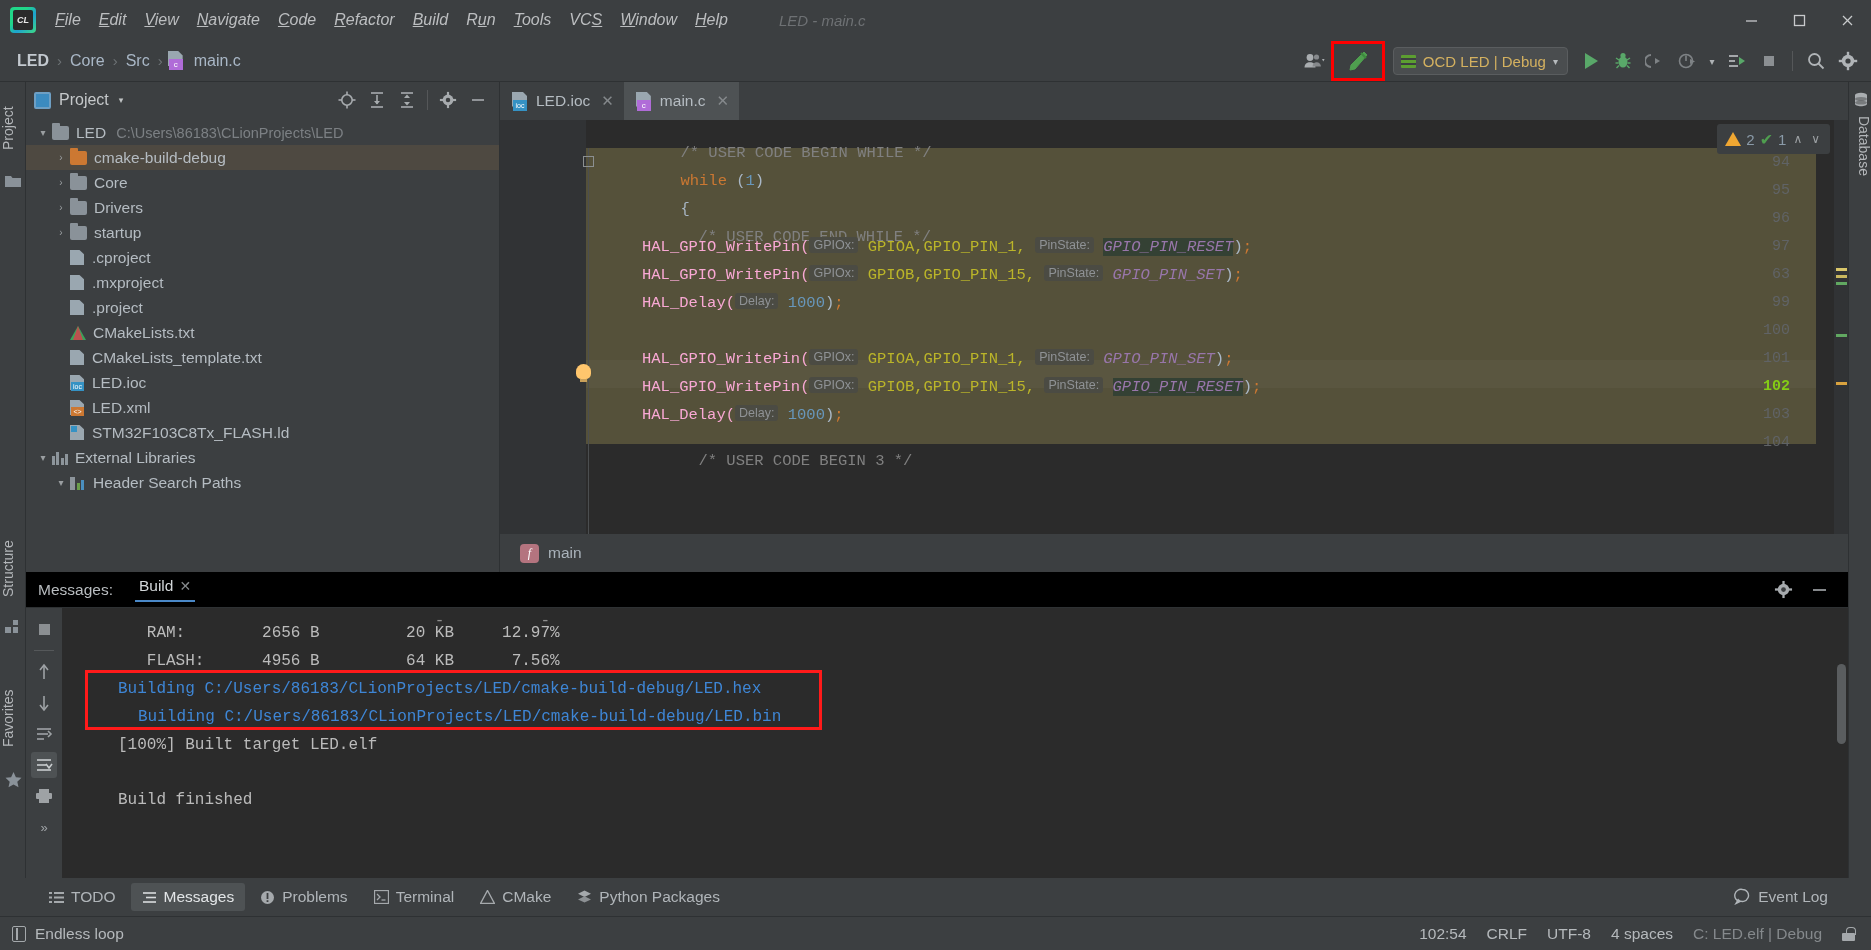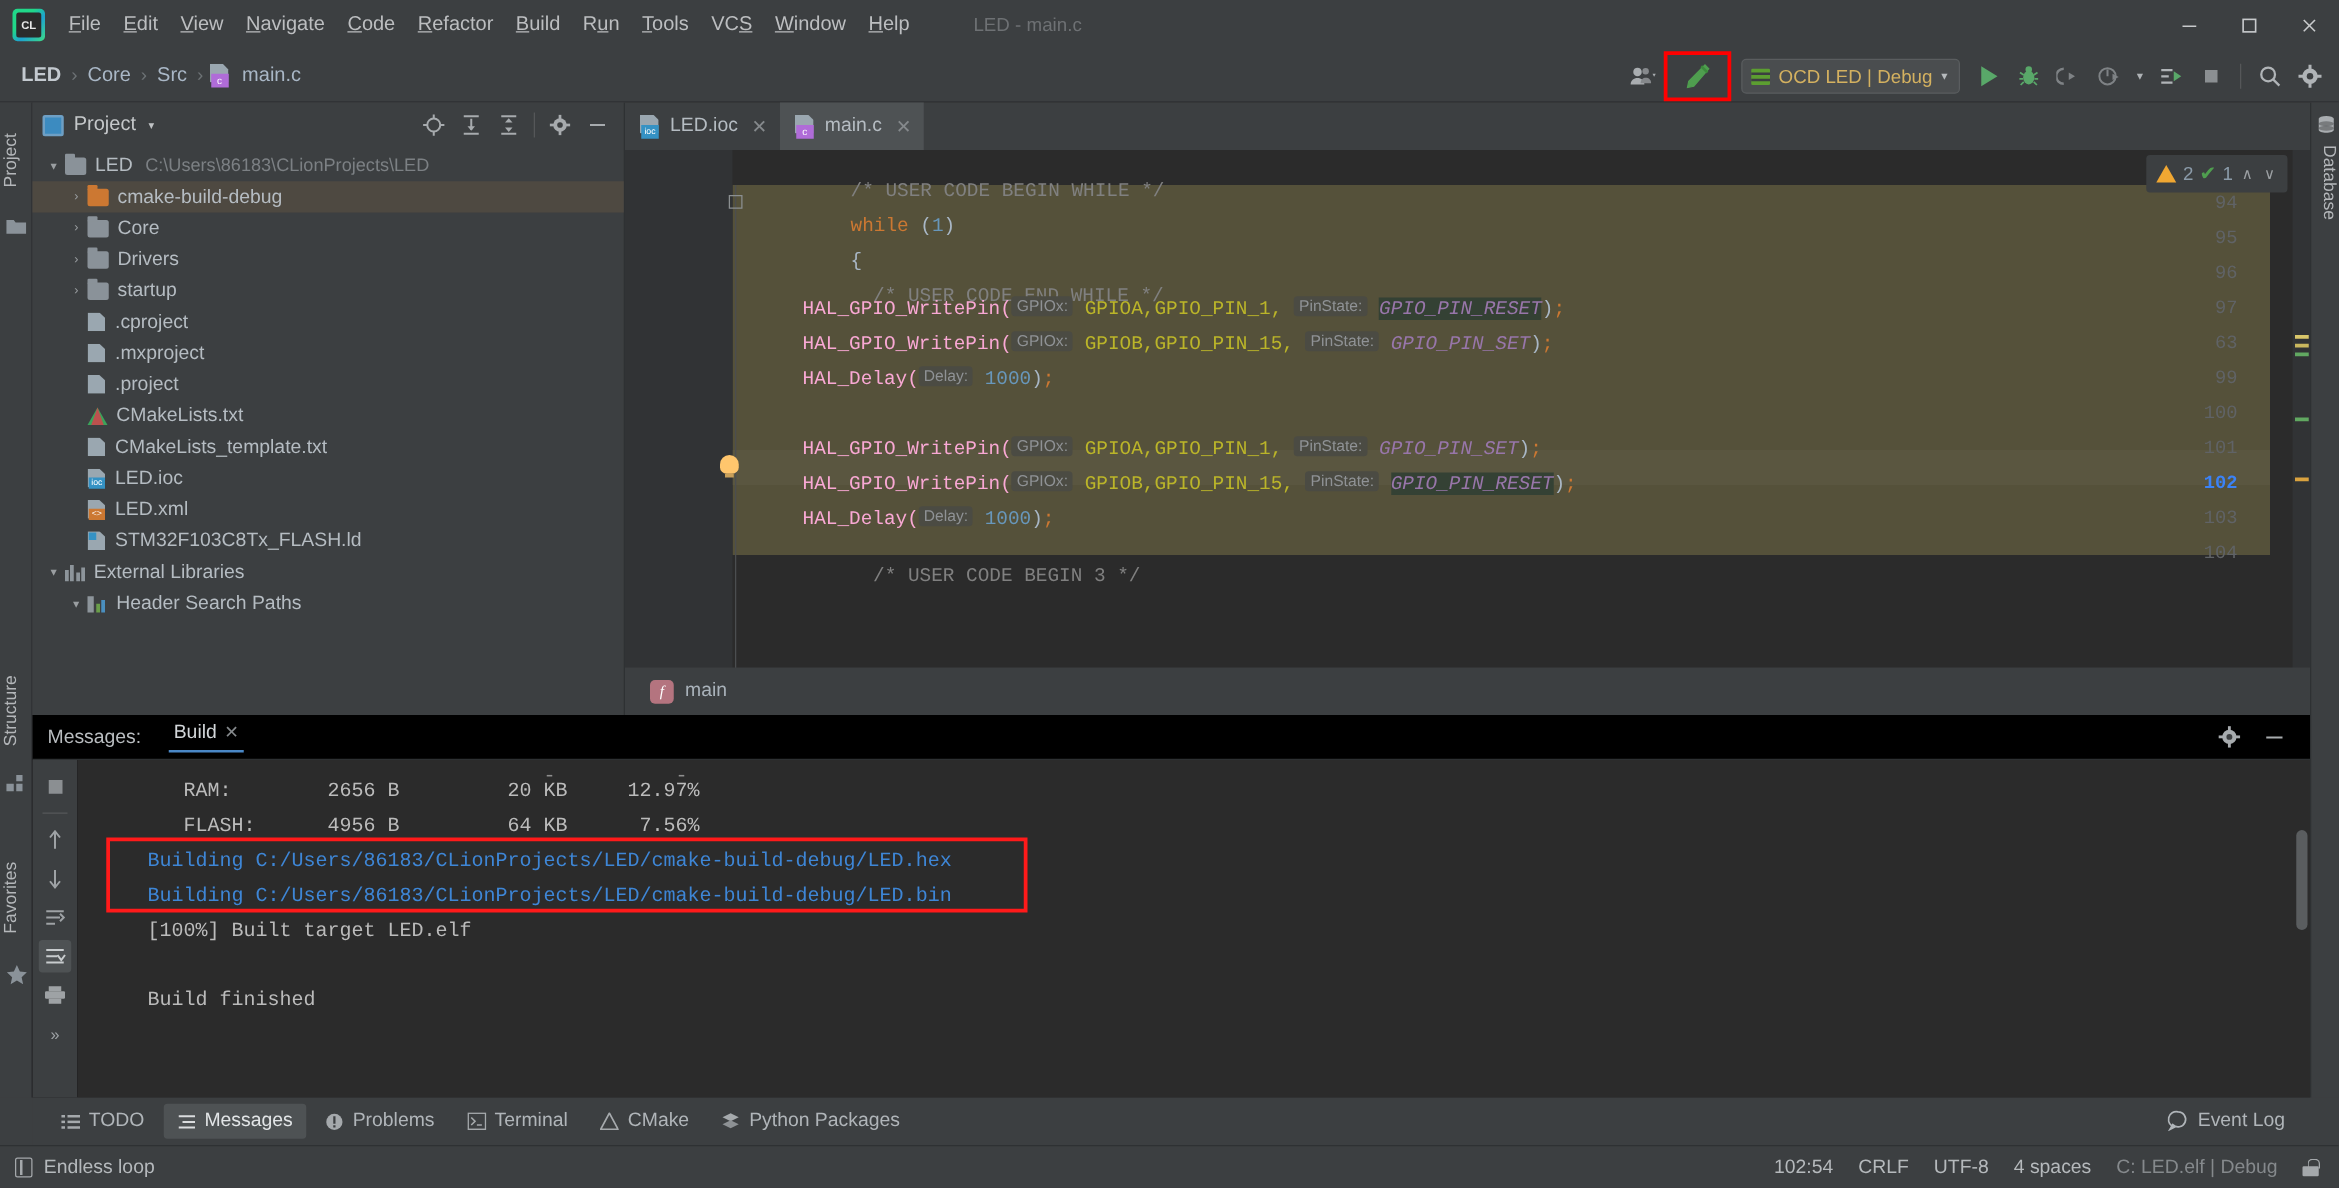--- a/index.html
+++ b/index.html
@@ -8,21 +8,21 @@
     background: #3c3f41;
     font-family: "Liberation Sans", sans-serif;
     overflow: hidden;
     color: #bbbbbb;
   }
   #app { position: relative; width: 1871px; height: 950px; }
 
   
   .menubar {
     position: absolute; left: 0; top: 0; width: 1871px; height: 40px;
-    background: #3c3f41; display: flex; align-items: center;
+    background: #3c3f41; display: flex; align-items: center; font-style: italic;
   }
   .cl-logo {
     width: 26px; height: 26px; margin-left: 10px; margin-right: 10px;
     border-radius: 4px; position: relative; flex: none;
     background: linear-gradient(135deg,#21d789 0%,#21d789 35%,#1ea2d0 60%,#3ddc84 100%);
   }
   .cl-logo::after {
     content: "CL"; position: absolute; left: 3px; top: 3px;
     width: 20px; height: 20px; background: #2b2b2b; color: #e8e8e8;
     font-size: 9px; font-weight: bold; line-height: 20px; text-align: center;
@@ -132,21 +132,21 @@
   .etab.active { background:#4e5254; }
   .etab .x { color:#85898c; font-size:15px; margin-left:4px; }
   .ecanvas { position:relative; height:452px; background:#2b2b2b; overflow:hidden; }
 
   .gutter { position:absolute; left:0; top:0; width:86px; height:452px; background:#313335; }
   .codebg-hl { position:absolute; left:86px; top:28px; width:1230px; height:296px; background:#55513a; }
   .codebg-cur { position:absolute; left:86px; top:240px; width:1230px; height:28px; background:#5a5640; }
 
   .lnum { position:absolute; right:58px; width:40px; text-align:right;
           font-family:"Liberation Mono", monospace; font-size:15px; color:#606366; }
-  .lnum.cur { color:#3b82f6; font-weight:bold; }
+  .lnum.cur { color:#84cc16; font-weight:bold; }
   .codeline { position:absolute; left:106px; font-family:"Liberation Mono", monospace;
               font-size:15.5px; white-space:pre; }
   .kw { color:#cc7832; } .num{color:#6897bb;} .fn{color:#f9a8d4;} .pun{color:#a9b7c6;}
   .cmt{color:#808080;} .mac{color:#bbb529;} .const{color:#9876aa; font-style:italic;}
   .semi{color:#cc7832;}
   .hint { background:#4b4b43; color:#8f9295; font-size:12.5px; padding:1px 4px; border-radius:3px;
           font-family:"Liberation Sans", sans-serif; vertical-align:2px; }
   .sel-tok { background:#344134;margin-top:28px; }
 
   .foldline { position:absolute; left:88px; top:28px; width:1px; height:424px; background:#4b4e50; }
@@ -729,21 +729,21 @@
             </svg>
         </div>
         <div class="mg-btn" style="font-size:13px;">»</div>
       </div>
 
       <div class="msg-console">
         <div class="cl" style="top:4px;color:#8e8e8e;">                                 -          -</div>
         <div class="cl" style="top:16px;">   RAM:        2656 B         20 KB     12.97%</div>
         <div class="cl" style="top:44px;">   FLASH:      4956 B         64 KB      7.56%</div>
         <div class="cl blue" style="top:72px;">Building C:/Users/86183/CLionProjects/LED/cmake-build-debug/LED.hex</div>
-        <div class="cl blue" style="top:100px;">Building C:/Users/86183/CLionProjects/LED/cmake-build-debug/LED.bin</div>
+        <div class="cl blue" style="top:100px;margin-left:20px;">Building C:/Users/86183/CLionProjects/LED/cmake-build-debug/LED.bin</div>
         <div class="cl" style="top:128px;">[100%] Built target LED.elf</div>
         <div class="cl" style="top:156px;"></div>
         <div class="cl" style="top:183px;">Build finished</div>
         <div class="redbox" style="left:23px;top:62px;width:737px;height:60px;"></div>
         <div class="cscroll"></div>
       </div>
     </div>
   </div>
 
   <div class="bottabs">

